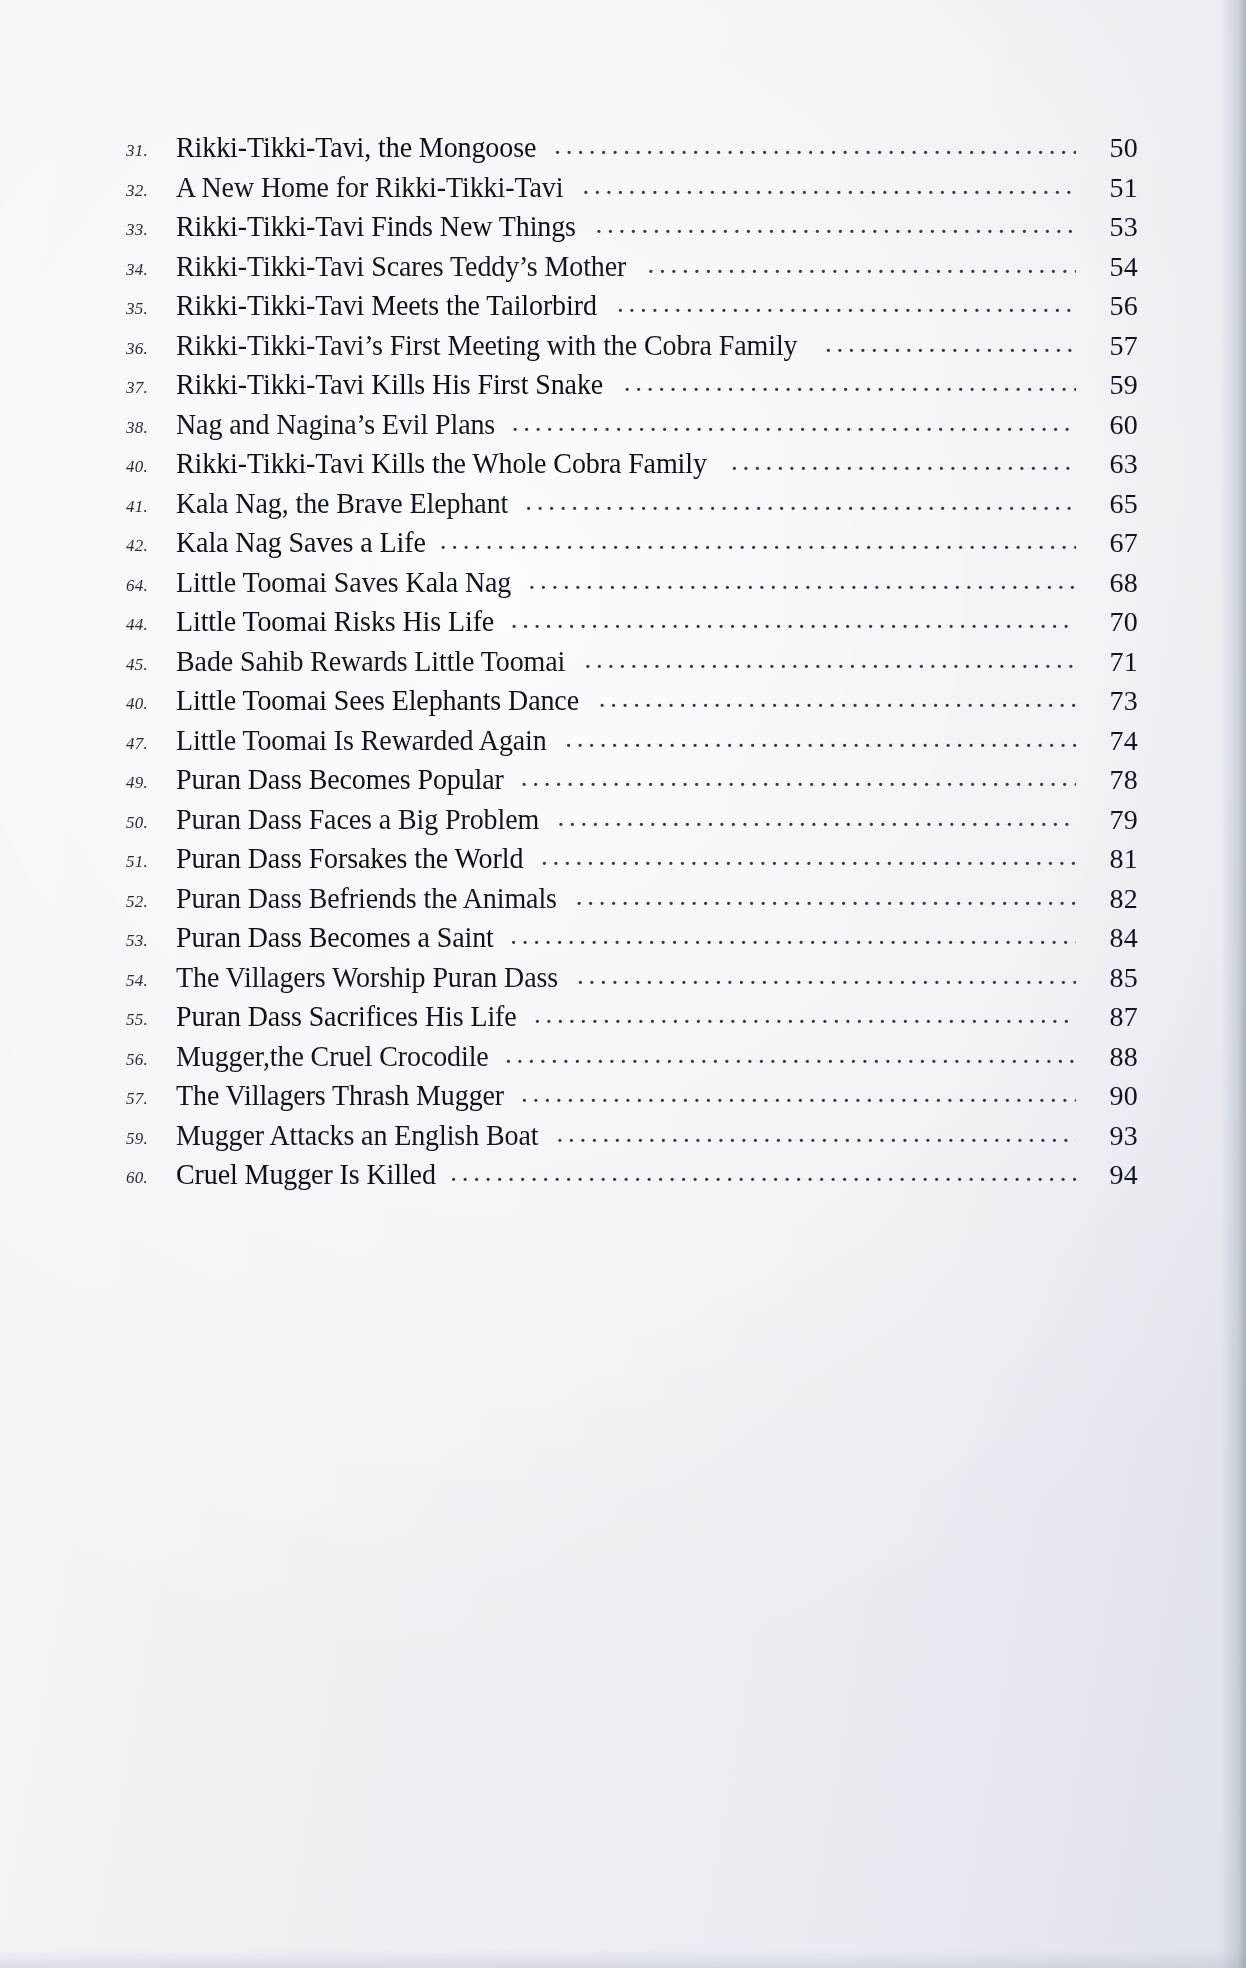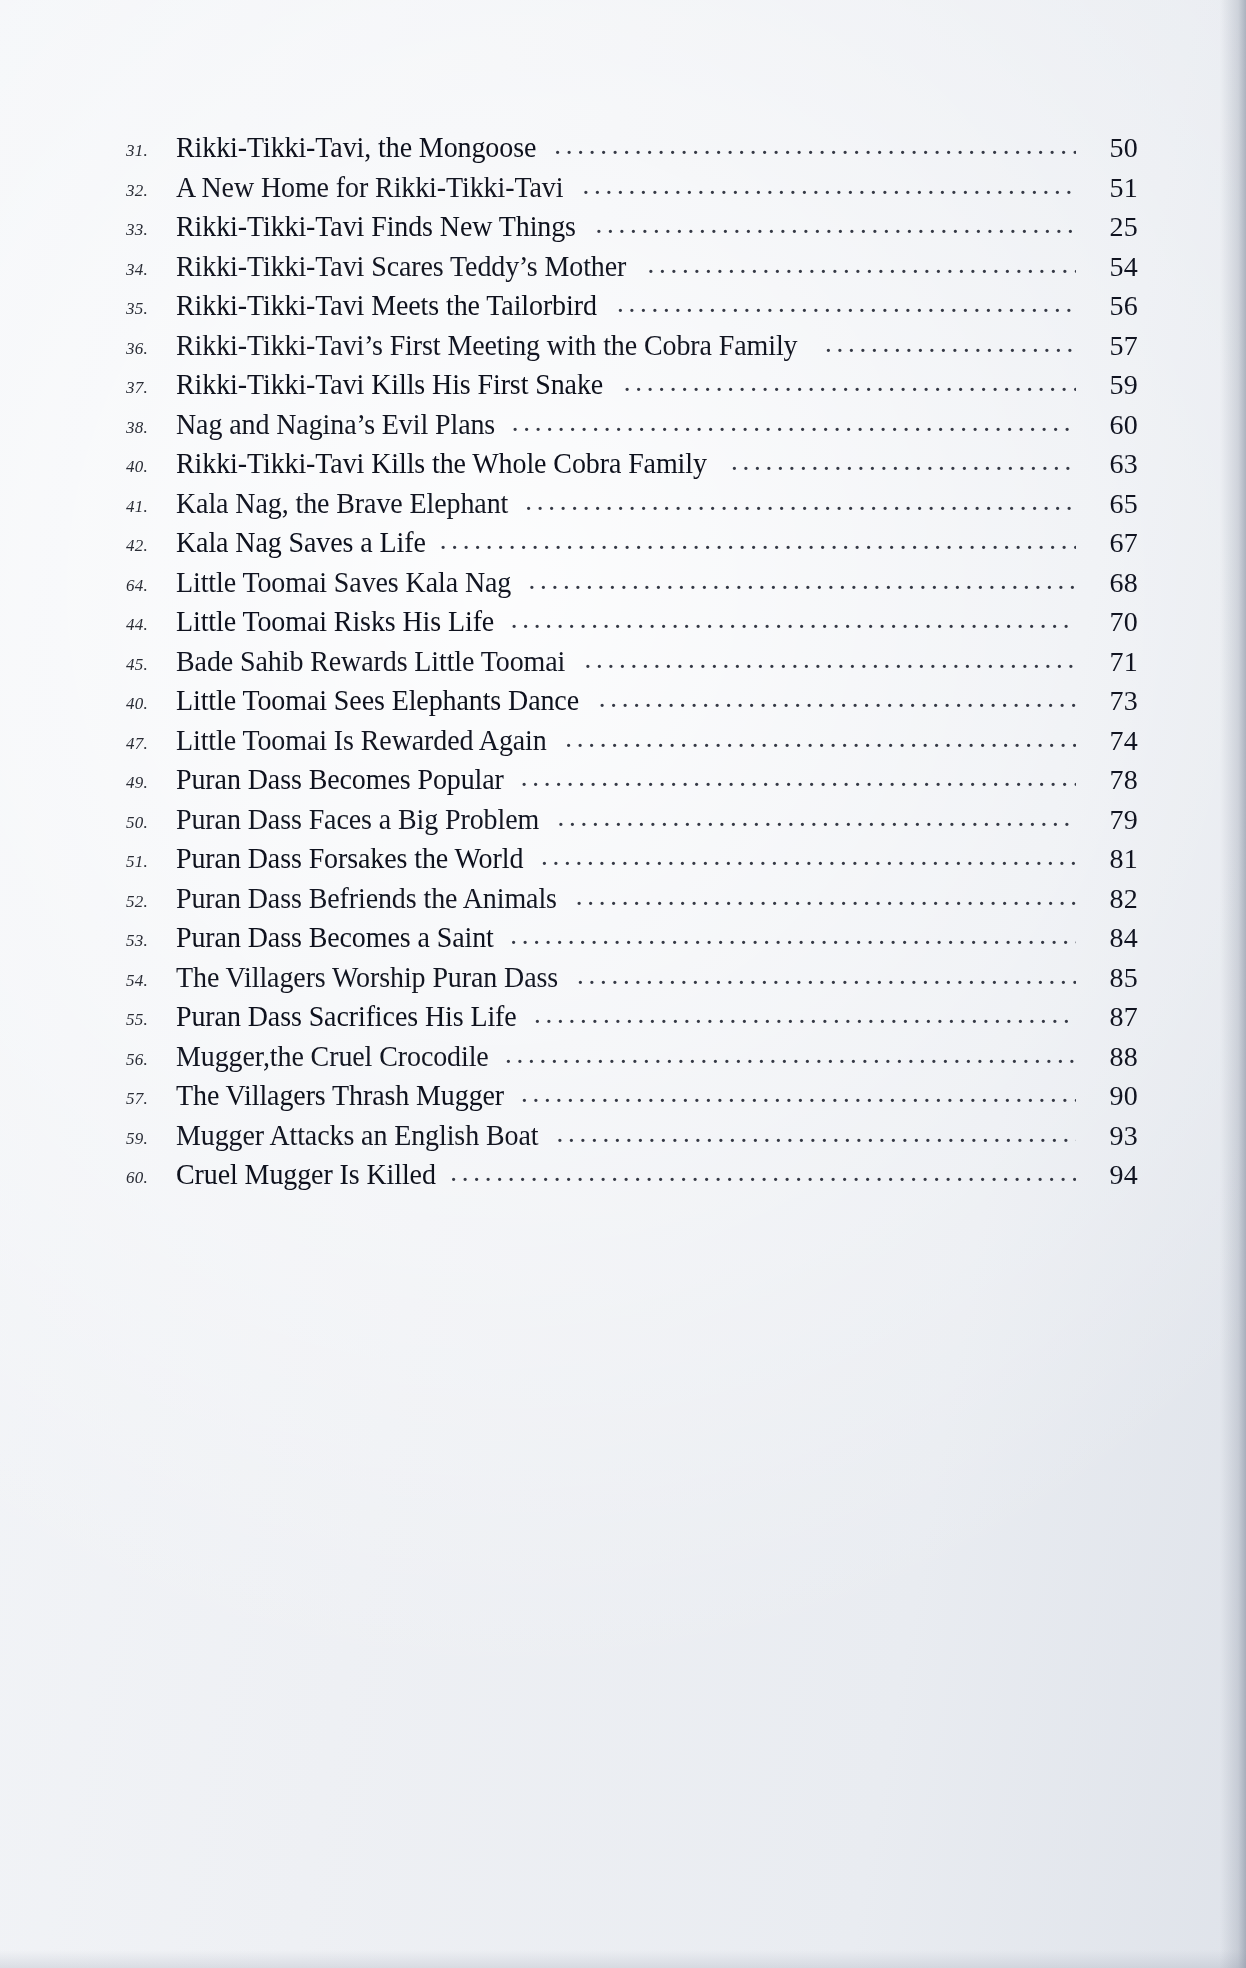--- a/index.html
+++ b/index.html
@@ -120,21 +120,21 @@
     <div class="toc-entry">
       <span class="entry-number">32.</span>
       <span class="entry-title">A New Home for Rikki-Tikki-Tavi</span>
       <span class="entry-leader"></span>
       <span class="entry-page">51</span>
     </div>
     <div class="toc-entry">
       <span class="entry-number">33.</span>
       <span class="entry-title">Rikki-Tikki-Tavi Finds New Things</span>
       <span class="entry-leader"></span>
-      <span class="entry-page">25</span>
+      <span class="entry-page">53</span>
     </div>
     <div class="toc-entry">
       <span class="entry-number">34.</span>
       <span class="entry-title">Rikki-Tikki-Tavi Scares Teddy’s Mother</span>
       <span class="entry-leader"></span>
       <span class="entry-page">54</span>
     </div>
     <div class="toc-entry">
       <span class="entry-number">35.</span>
       <span class="entry-title">Rikki-Tikki-Tavi Meets the Tailorbird</span>

